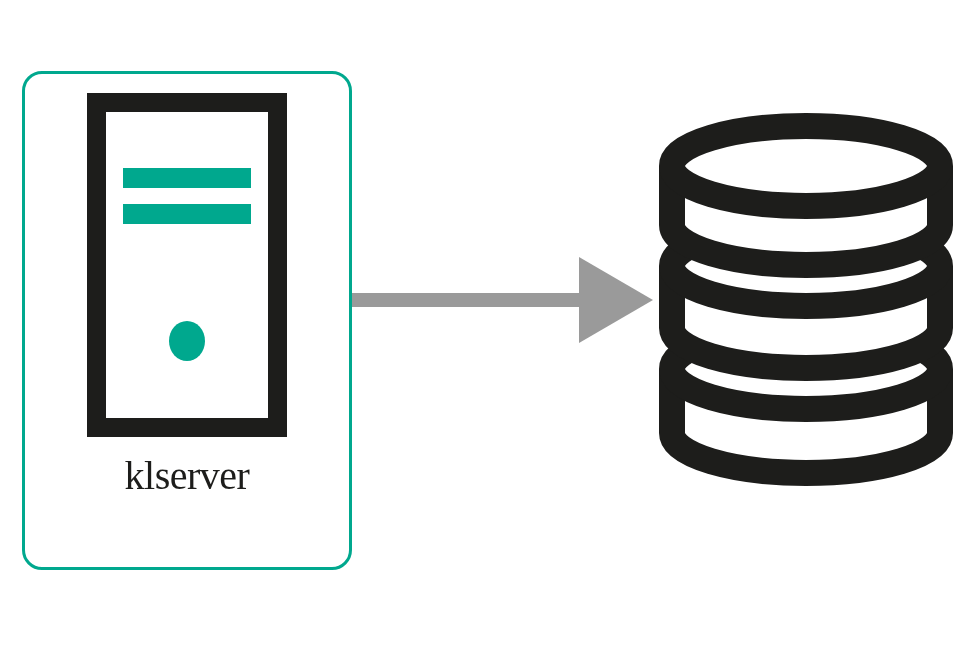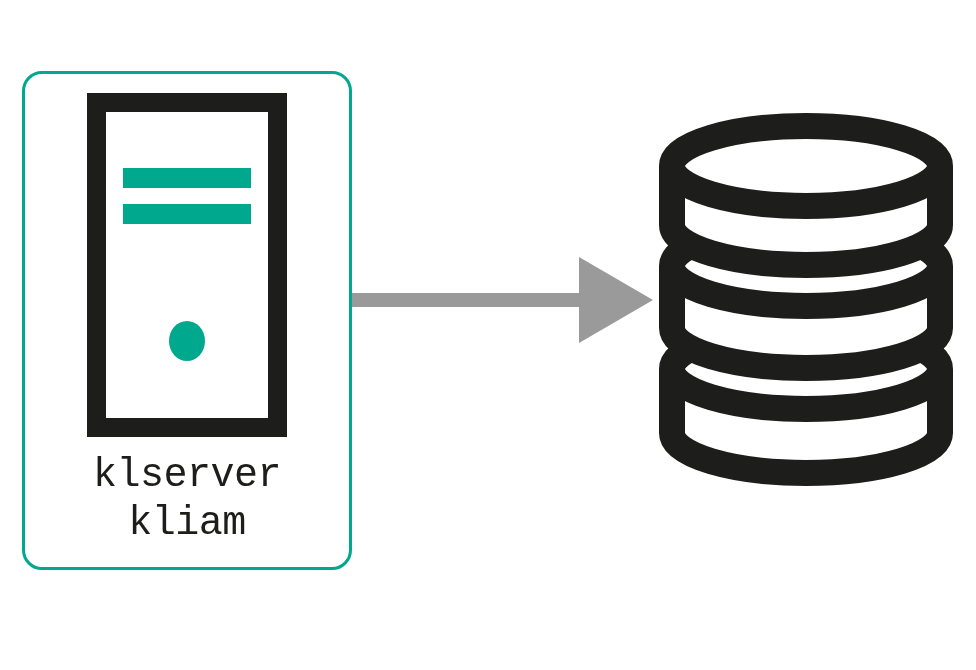--- a/index.html
+++ b/index.html
@@ -10,21 +10,21 @@
     --text: #1d1d1b;
   }
   * { margin: 0; padding: 0; box-sizing: border-box; }
   html, body { background: var(--background); }
   .canvas {
     position: relative;
     width: 976px;
     height: 670px;
     background: var(--background);
     overflow: hidden;
-    font-family: Liberation Mono, monospace;
+    font-family: Liberation Serif, serif;
   }
   
   .server-frame {
     position: absolute;
     left: 22px; top: 71px;
     width: 330px; height: 499px;
     border: 3px solid var(--accent-teal);
     border-radius: 20px;
     background: transparent;
   }
@@ -88,21 +88,20 @@
 
   <svg class="server-svg" viewBox="0 0 200 344" xmlns="http://www.w3.org/2000/svg">
     <rect class="tower-frame" x="9.5" y="9.5" width="181" height="325"></rect>
     <rect class="teal-fill" x="36" y="75" width="128" height="20"></rect>
     <rect class="teal-fill" x="36" y="111" width="128" height="20"></rect>
     <ellipse class="teal-fill" cx="100" cy="248" rx="18" ry="20"></ellipse>
   </svg>
 
   <div class="node-label-block">
     <div>klserver</div>
-    <div>kliam</div>
   </div>
 
   <svg class="arrow-svg" viewBox="0 0 304 100" xmlns="http://www.w3.org/2000/svg">
     <rect class="arrow-fill" x="0" y="43" width="232" height="14"></rect>
     <polygon class="arrow-fill" points="227,7 227,93 301,50"></polygon>
   </svg>
 
   <svg class="db-svg" viewBox="0 0 300 377" xmlns="http://www.w3.org/2000/svg">
 
     <g>

